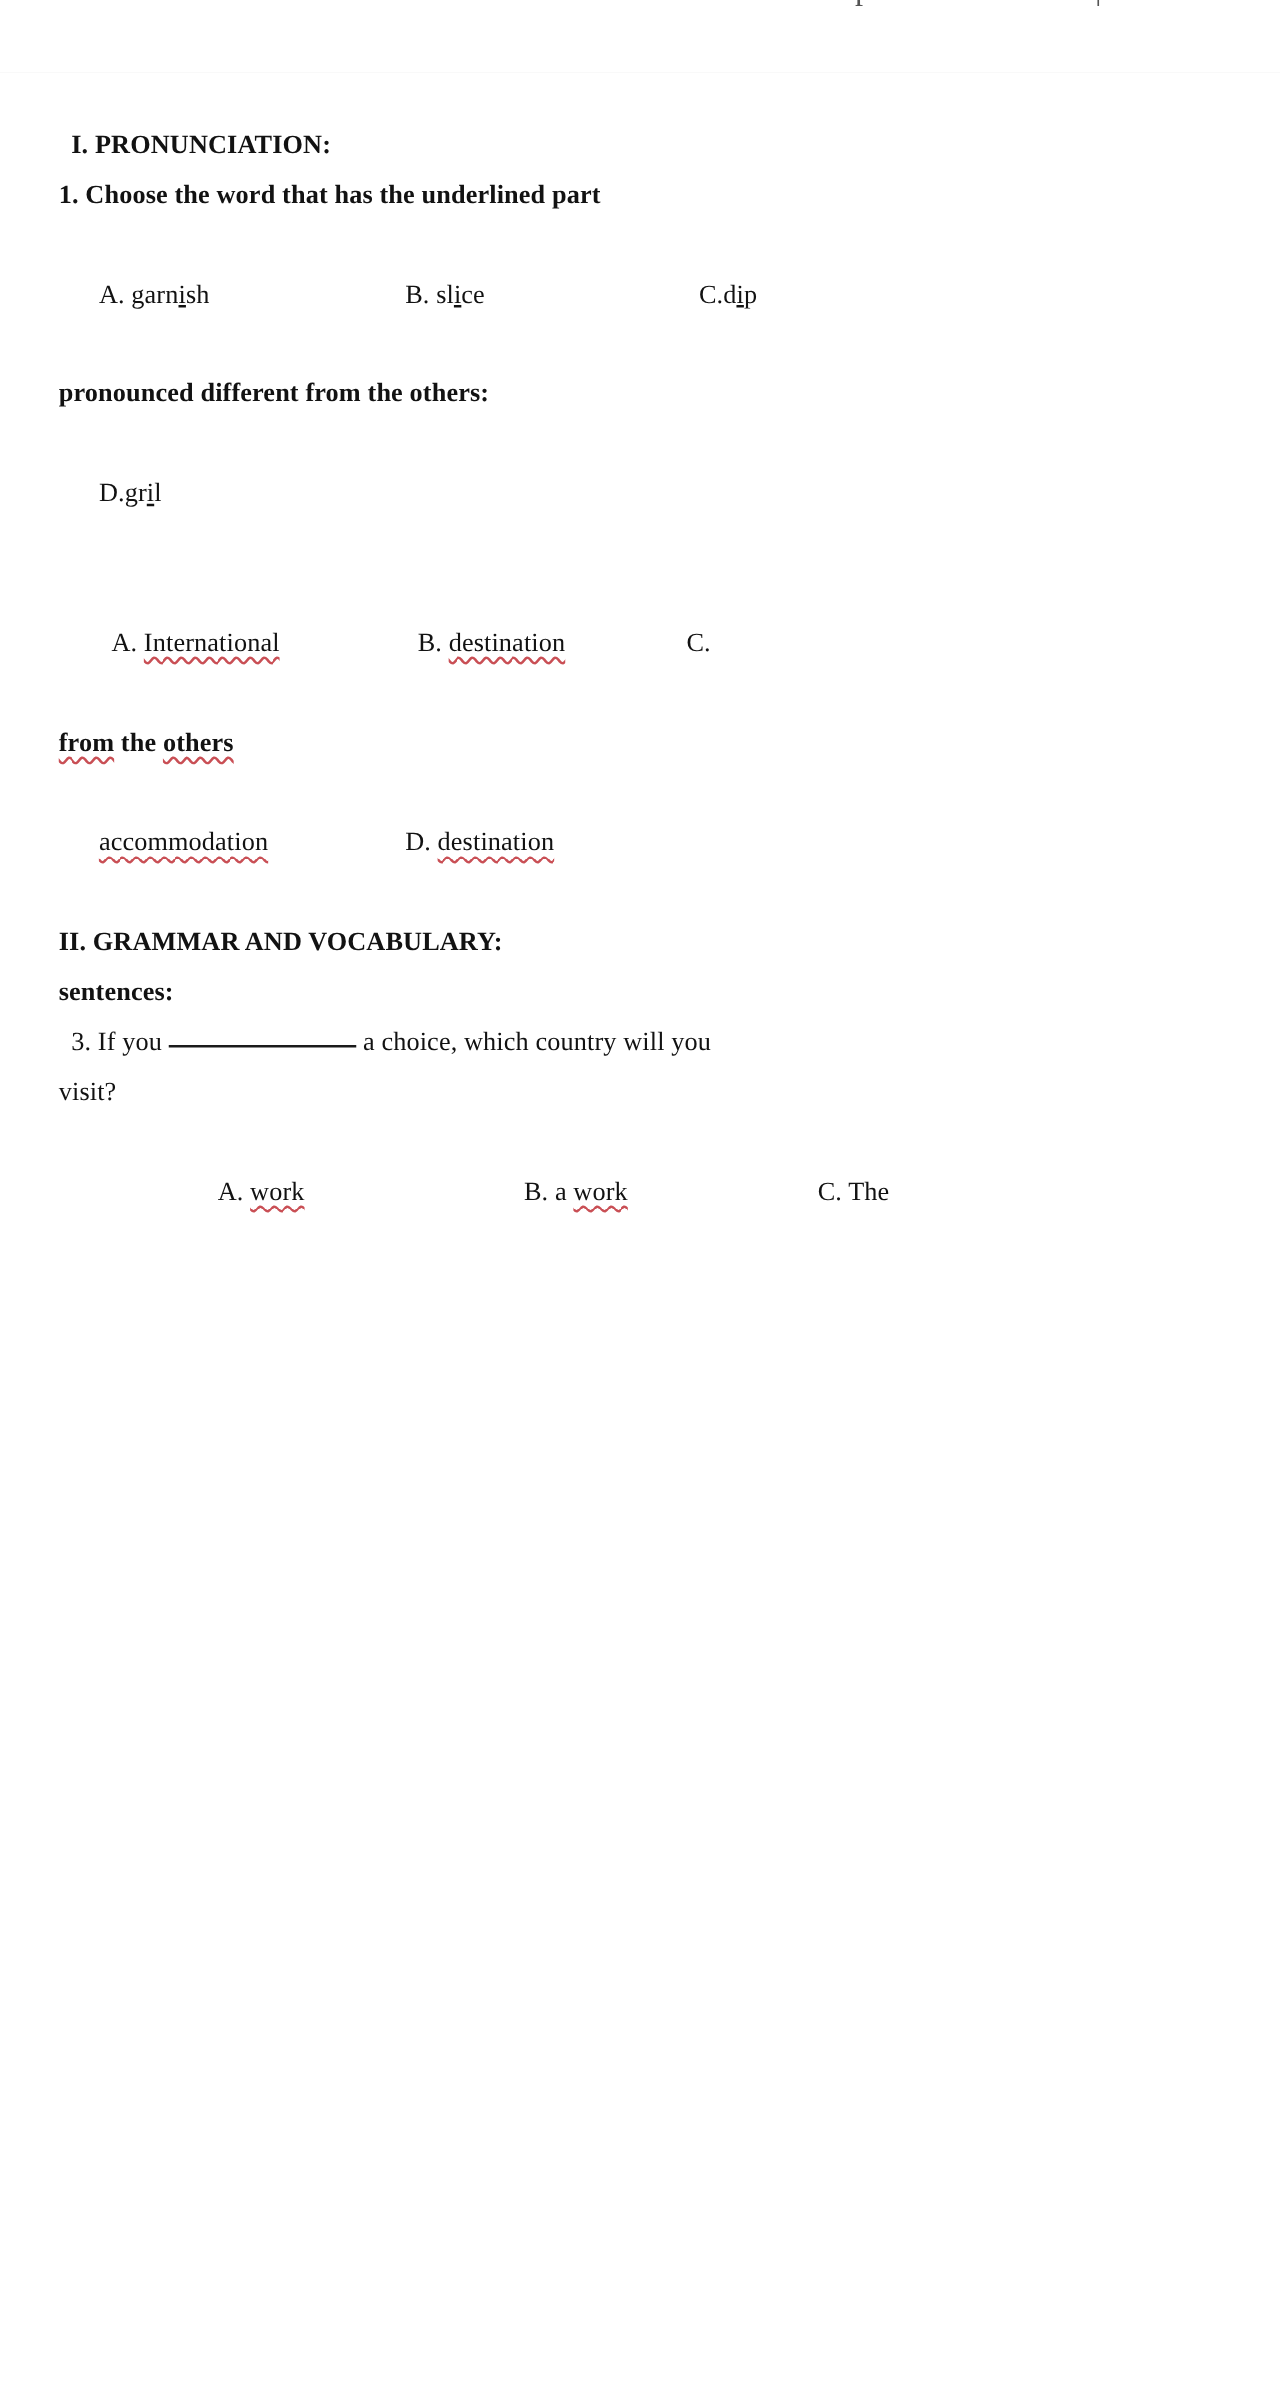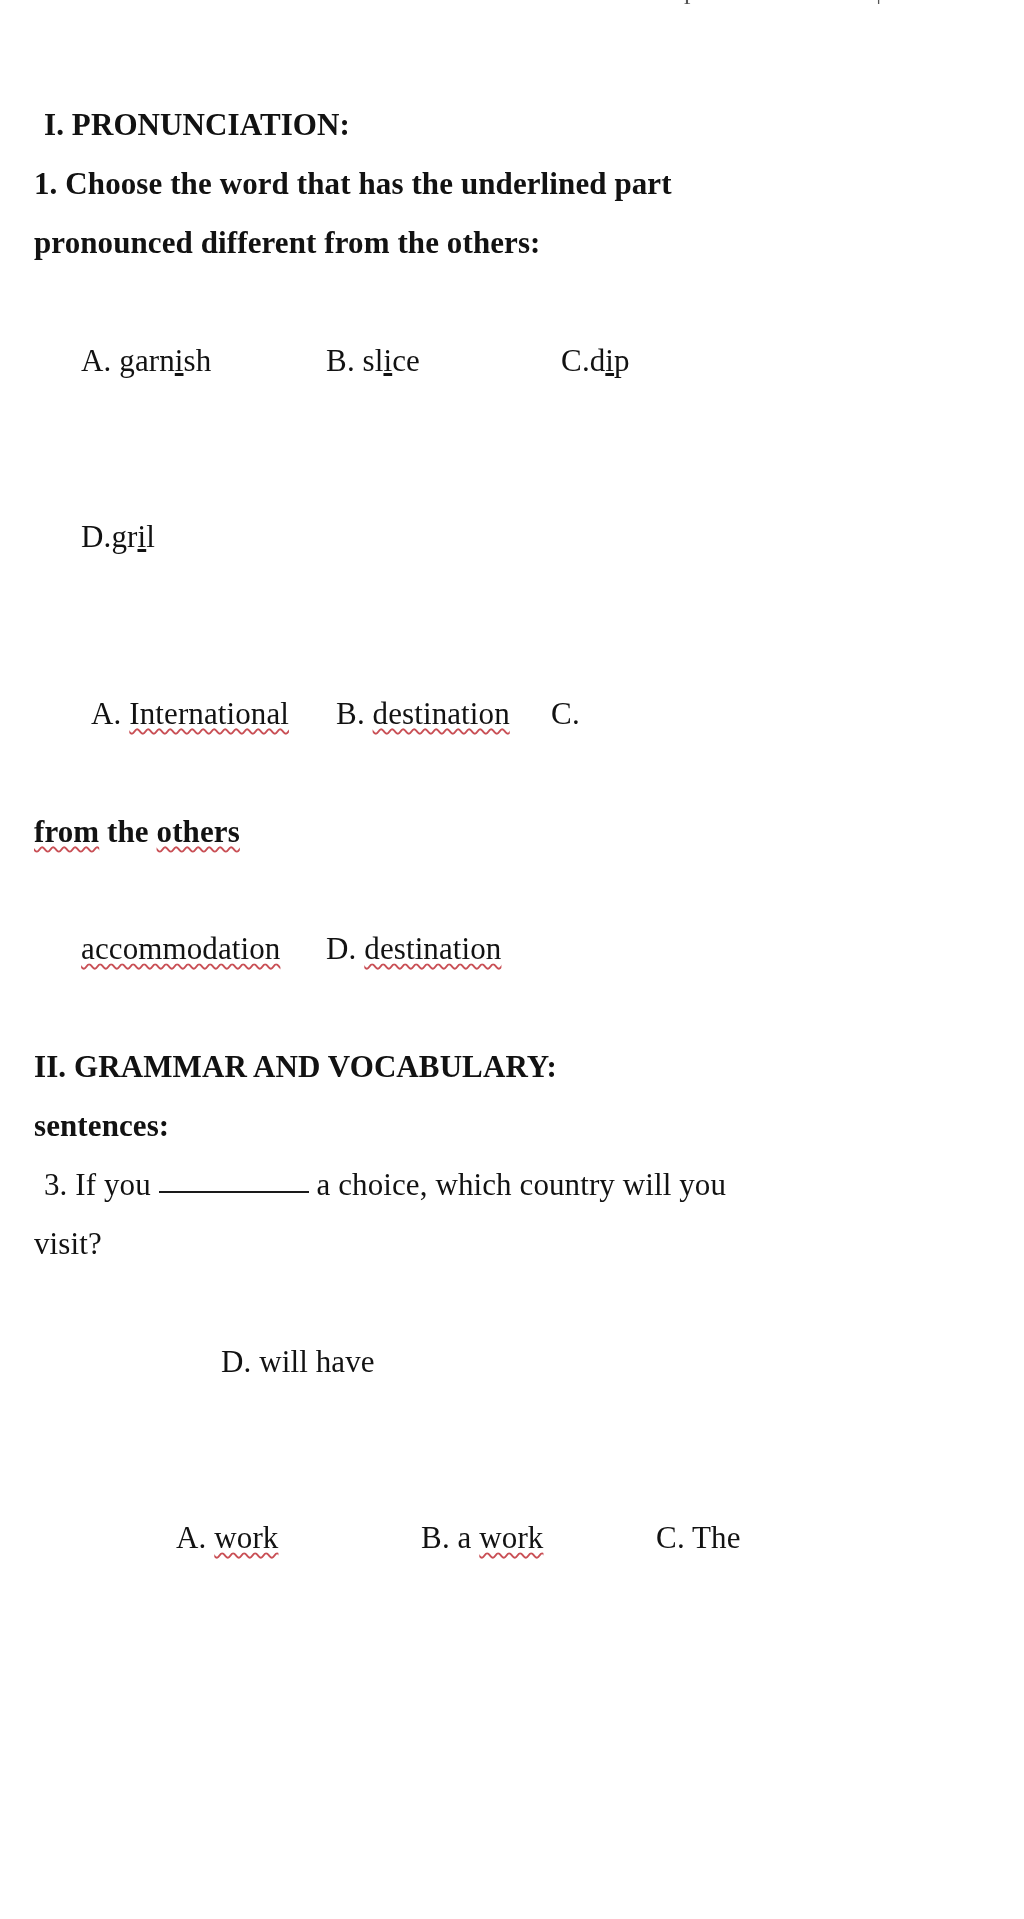--- a/index.html
+++ b/index.html
@@ -46,25 +46,26 @@
     background: #ffffff;
     padding: 0;
     box-sizing: border-box;
   }
   .doc-inner {
     padding: 38px 34px 0 34px;
   }
 
   
   .line {
-    font-size: 31px;
+    font-size: 21px;
     line-height: 1.90;
     letter-spacing: 0.1px;
     white-space: pre-wrap;
     color: #121212;
+    margin-left: 13px;
   }
   .bold { font-weight: bold; }
   .ind-1 { padding-left: 10px; }
   .ind-3 { padding-left: 95px; }
   .ind-4 { padding-left: 140px; }
 
   .u { text-decoration: underline; text-underline-offset: 2px; }
 
   
   .blank {
@@ -99,25 +100,25 @@
   <span class="clipped-glyph" style="left:684px;">p</span>
   <span class="clipped-glyph" style="left:876px;">|</span>
 </div>
 
 <div id="document-page">
   <div class="doc-inner">
 
     <div class="line bold ind-1">I. PRONUNCIATION:</div>
 
     <div class="line bold">1. Choose the word that has the underlined part</div>
-    <div class="line bold">pronounced different from the others:</div>
-
     <div class="line">
       <span class="col w-a"><span>A. garn</span><span class="u">i</span><span>sh</span></span><span class="col w-b"><span>B. sl</span><span class="u">i</span><span>ce</span></span><span class="col"><span>C.d</span><span class="u">i</span><span>p</span></span>
     </div>
+
+    <div class="line bold">pronounced different from the others:</div>
 
     <div class="line">
       <span class="col"><span>D.gr</span><span class="u">i</span><span>l</span></span>
     </div>
 
 
     <div class="line ind-1">
       <span class="col w-a"><span>A. </span><span class="sq">International</span></span><span class="col w-b2"><span>B. </span><span class="sq">destination</span></span><span class="col">C.</span>
     </div>
 
@@ -126,23 +127,20 @@
     <div class="line">
       <span class="col w-a"><span class="sq">accommodation</span></span><span class="col"><span>D. </span><span class="sq">destination</span></span>
     </div>
 
     <div class="line bold">II. GRAMMAR AND VOCABULARY:</div>
     <div class="line bold">sentences:</div>
 
     <div class="line ind-1"><span>3. If you</span> <span class="blank blank-lg"></span> <span>a choice, which country will you</span></div>
     <div class="line">visit?</div>
 
-    <div class="line ind-4">
-      <span class="col">D. will have</span>
-    </div>
 
 
     <div class="line ind-3">
       <span class="col w-a"><span>A. </span><span class="sq">work</span></span><span class="col w-b"><span>B. a </span><span class="sq">work</span></span><span class="col">C. The</span>
     </div>
 
   </div>
 </div>
 
 </body></html>

